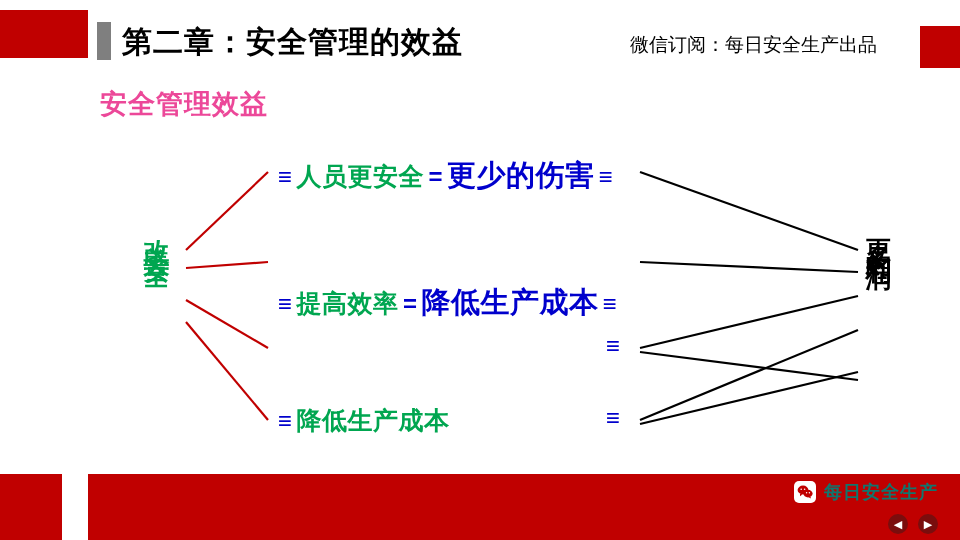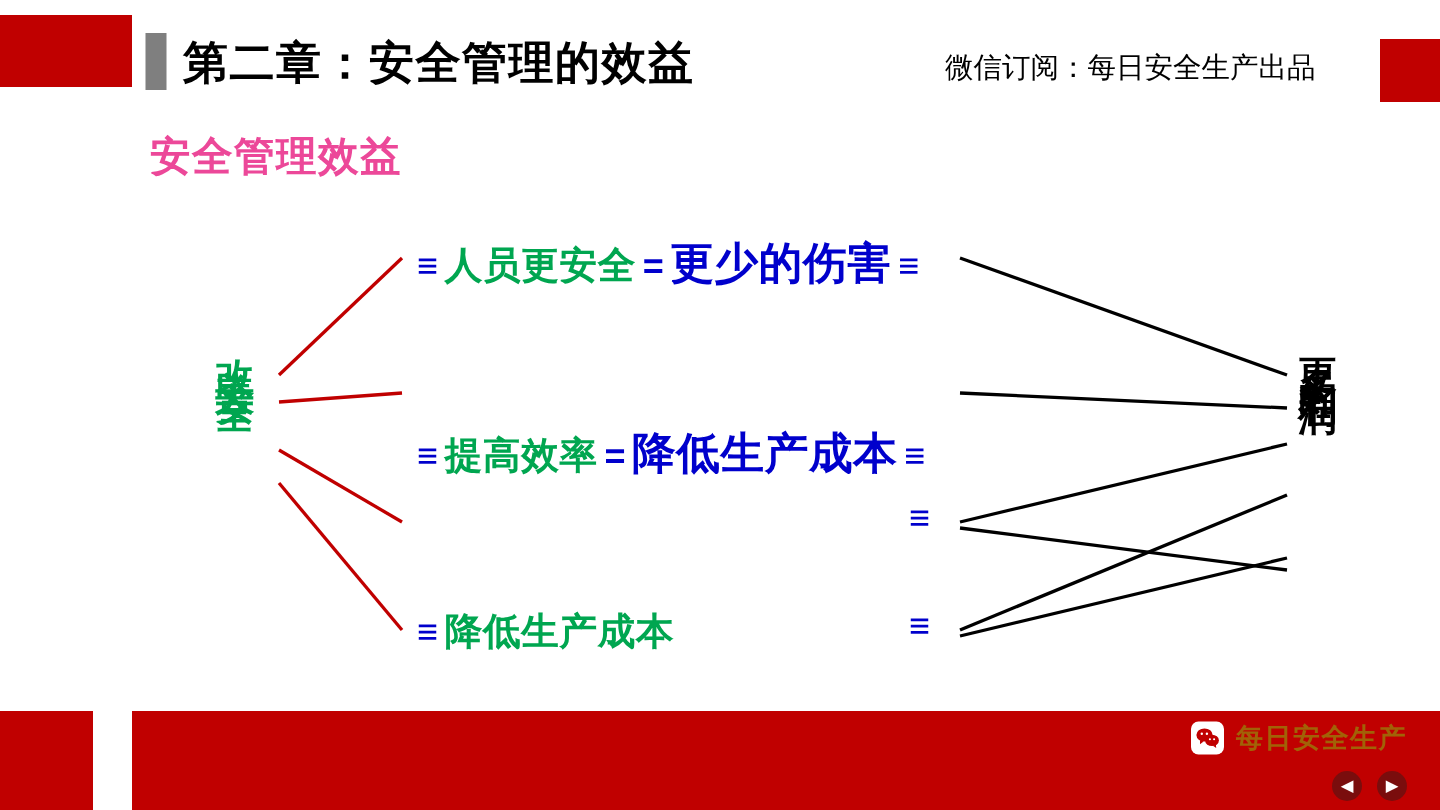--- a/index.html
+++ b/index.html
@@ -142,21 +142,21 @@
   }
   .ftr-wechat {
     position: absolute;
     right: 22px; bottom: 36px;
     display: flex;
     align-items: center;
     gap: 8px;
   }
   .ftr-wechat-text {
     font-size: 18px;
-    color: #a16207;
+    color: #0f766e;
     font-weight: bold;
     letter-spacing: 1px;
   }
   .wechat-badge {
     width: 22px; height: 22px;
     border-radius: 5px;
     background: #ffffff;
     display: flex;
     align-items: center;
     justify-content: center;

